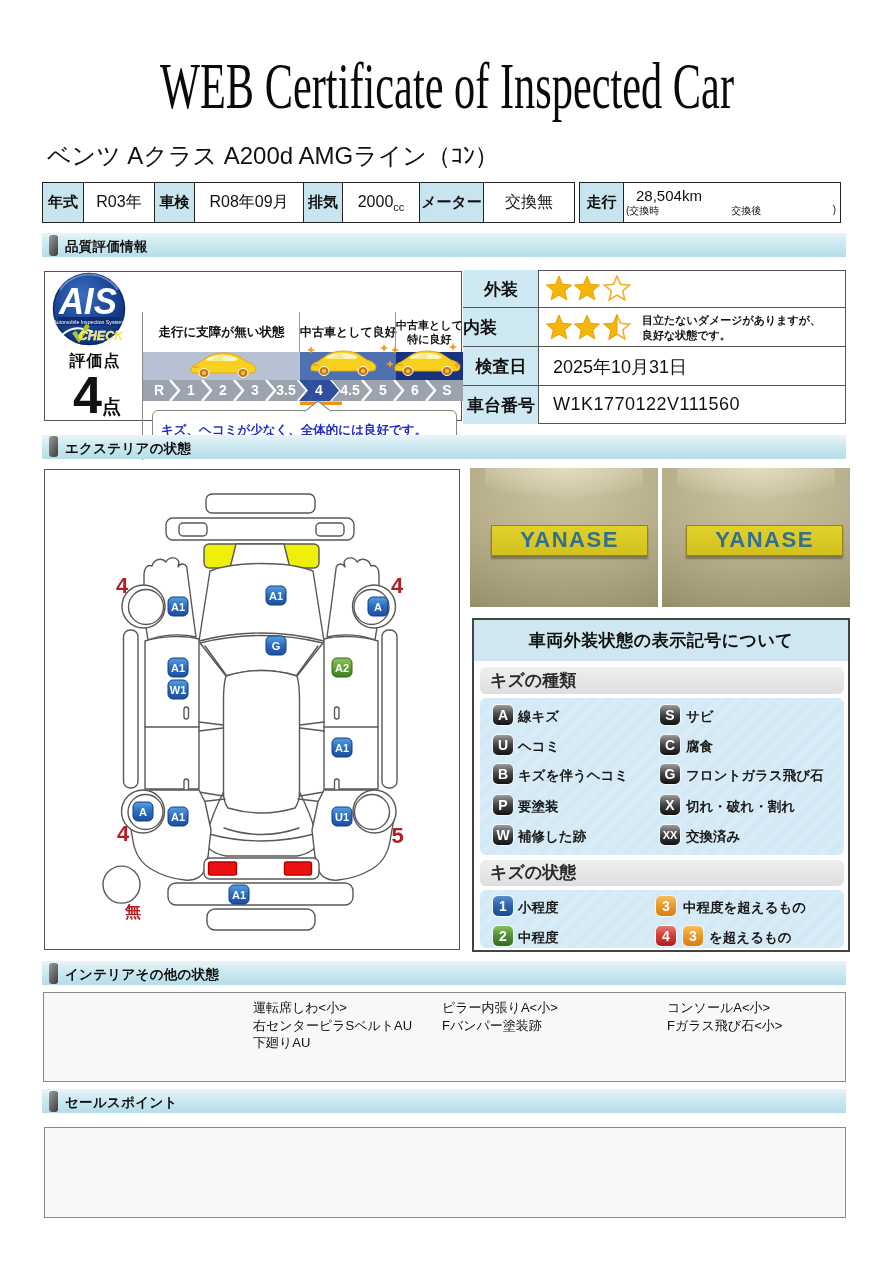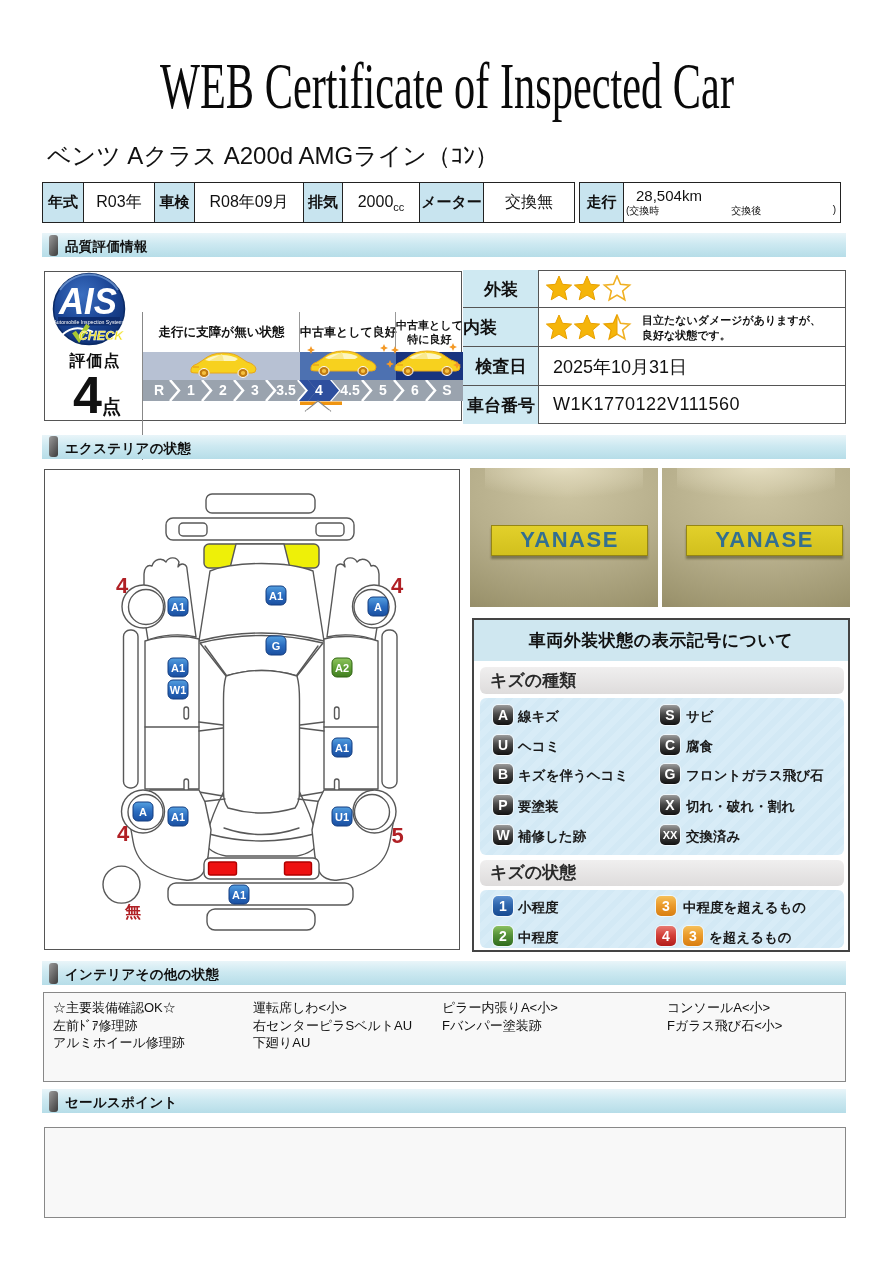--- a/index.html
+++ b/index.html
@@ -144,20 +144,23 @@
         <text x="143" y="15">3.5</text>
         <text x="176" y="15">4</text>
       <text x="207" y="15">4.5</text>
         <text x="240" y="15">5</text>
         <text x="272" y="15">6</text>
       <text x="304" y="15">S</text>
     </g>
     <rect x="157" y="21.5" width="42" height="3.5" fill="#ef9410"></rect>
   </svg>
 
+  <div class="abs" style="left:9px;top:98px;width:305px;height:40px;border:1px solid #888;border-radius:6px;box-sizing:border-box;background:#fff;">
+    <div style="margin:11px 0 0 8px;font-size:12.5px;font-weight:bold;color:#2030c0;">キズ、ヘコミが少なく、全体的には良好です。</div>
+  </div>
   <svg class="abs" style="left:160px;top:88px;" width="30" height="12" viewBox="0 0 30 12">
       <path d="M2 11.4 L15 1 L28 11.4" fill="#fff" stroke="#888" stroke-width="1.2"></path>
       <rect x="3" y="10.5" width="24" height="2" fill="#fff"></rect>
     </svg>
 </div>
 
 <div class="abs" style="left:463px;top:270px;width:383px;height:154px;">
 
   <div class="abs" style="left:0;top:0;width:383px;height:154px;border:1px solid #555;box-sizing:border-box;"></div>
   <div class="abs" style="left:0;top:0;width:76px;height:154px;background:#cfe9f2;border-right:1px solid #555;box-sizing:border-box;"></div>
@@ -456,21 +459,20 @@
       </div>
   </div>
 </div>
 
 <div class="secbar" style="top:961px;">
     <div class="pill"></div>
     <div class="t">インテリアその他の状態</div>
   </div>
 
 <div class="abs" style="left:43px;top:992px;width:803px;height:90px;border:1px solid #888;box-sizing:border-box;background:#f8f8f8;font-size:13px;">
-  <div class="abs" style="left:9px;top:6px;line-height:17.5px;">☆主要装備確認OK☆<br>左前ﾄﾞｱ修理跡<br>アルミホイール修理跡</div>
   <div class="abs" style="left:209px;top:6px;line-height:17.5px;">運転席しわ&lt;小&gt;<br>右センターピラSベルトAU<br>下廻りAU</div>
   <div class="abs" style="left:398px;top:6px;line-height:17.5px;">ピラー内張りA&lt;小&gt;<br>Fバンパー塗装跡</div>
   <div class="abs" style="left:623px;top:6px;line-height:17.5px;">コンソールA&lt;小&gt;<br>Fガラス飛び石&lt;小&gt;</div>
 </div>
 
 <div class="secbar" style="top:1089px;">
     <div class="pill"></div>
     <div class="t">セールスポイント</div>
   </div>
 

